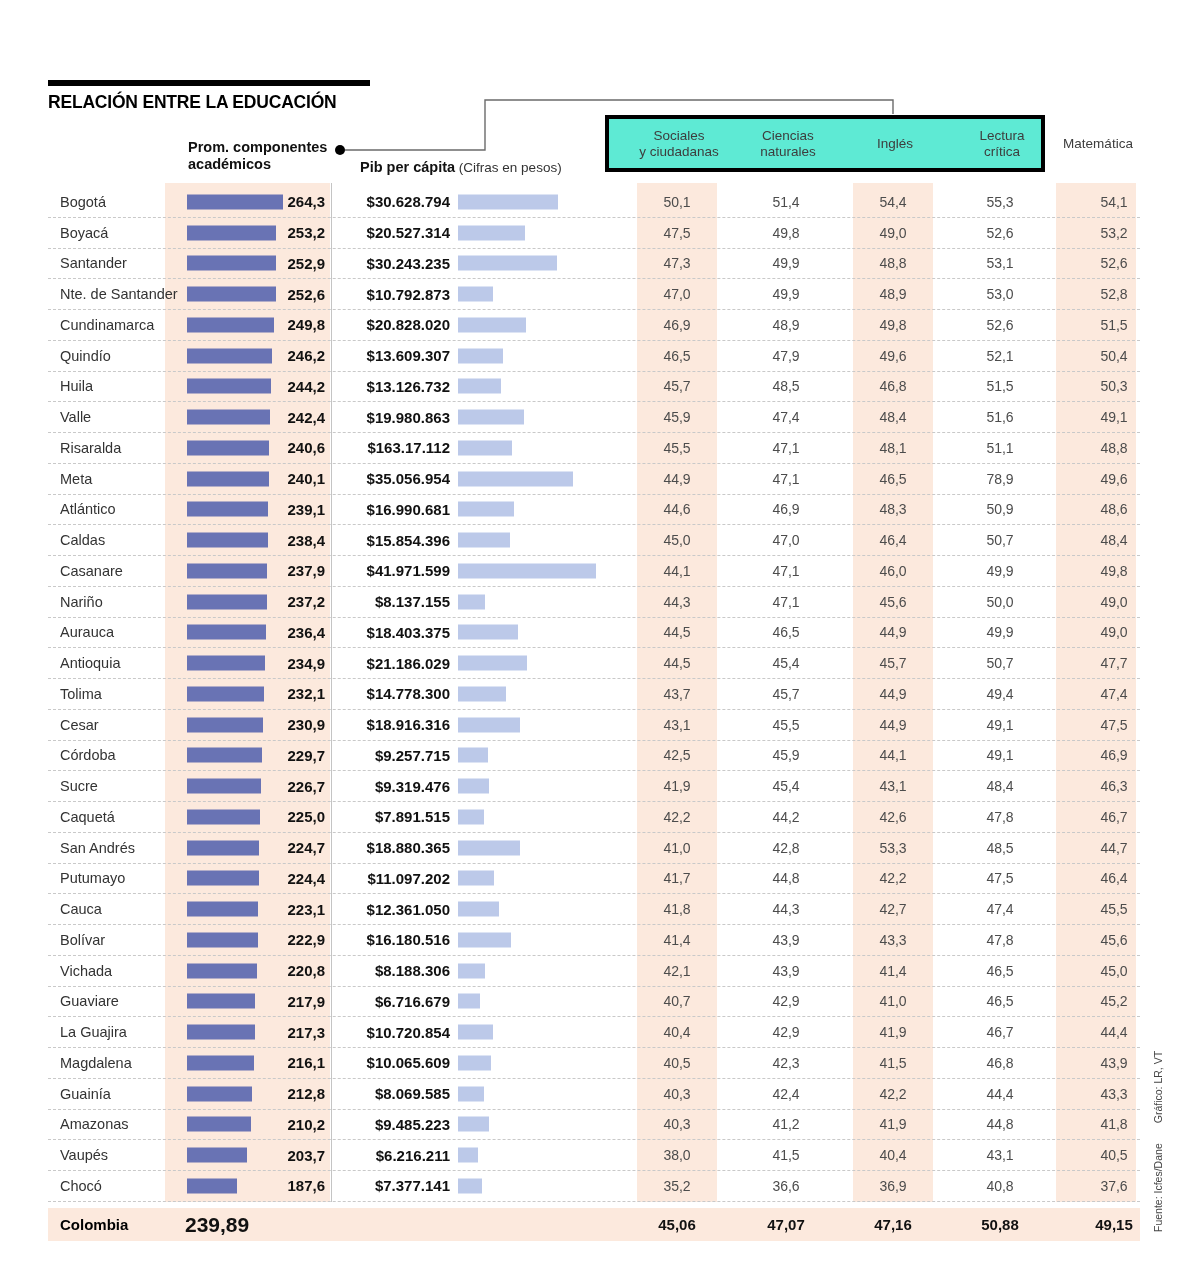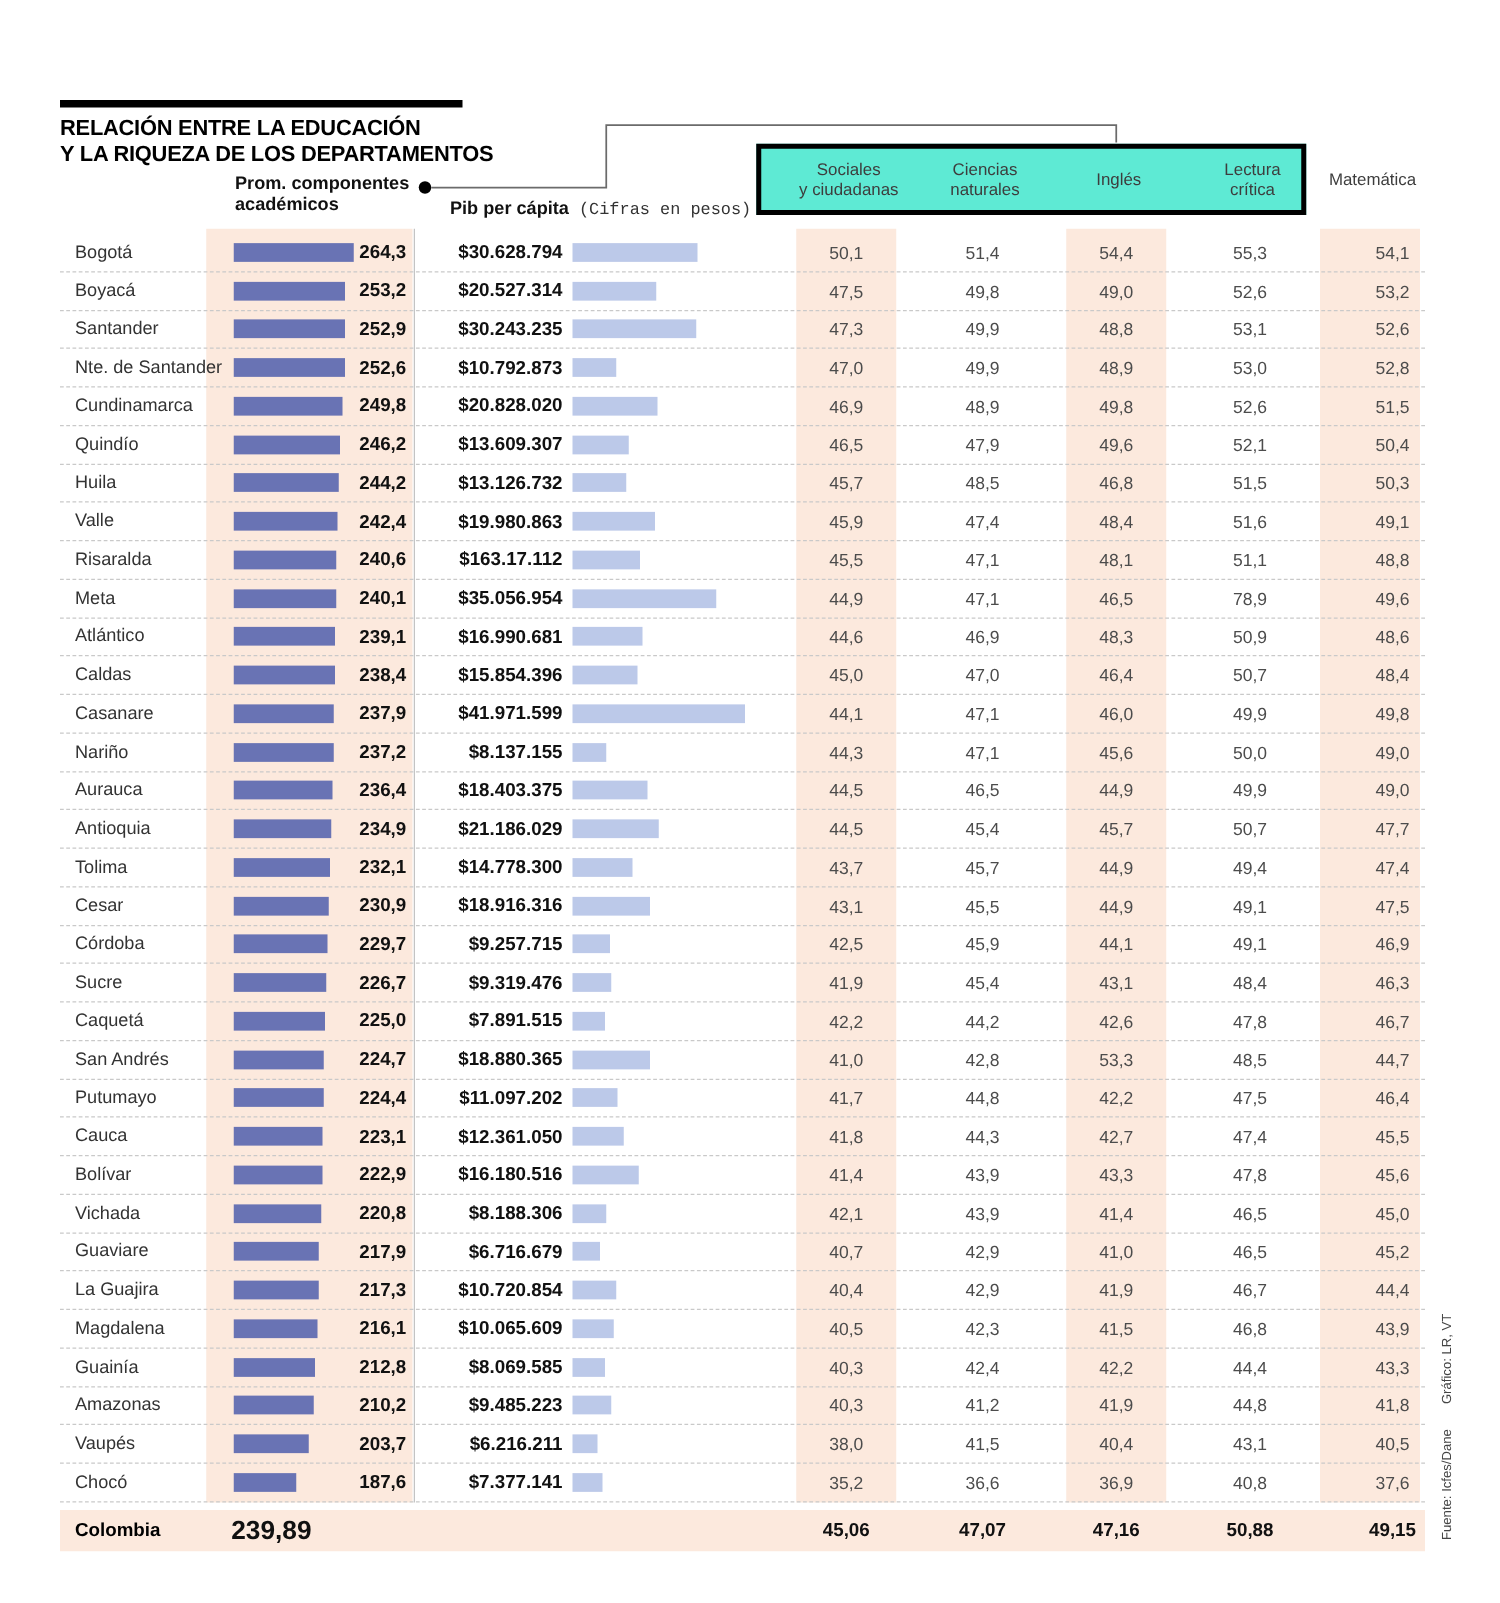--- a/index.html
+++ b/index.html
@@ -10,21 +10,21 @@
   *{margin:0;padding:0;box-sizing:border-box;}
   body{background:#fff;font-family:"Liberation Sans",sans-serif;}
   .canvas{position:relative;width:1200px;height:1282px;background:#fff;overflow:hidden;margin-top:20px;}
 
   .title-bar{position:absolute;left:48px;top:60px;width:322px;height:6px;background:#000;}
   .title{position:absolute;left:48px;top:72px;font-size:17.5px;font-weight:bold;color:#000;line-height:21px;letter-spacing:-0.2px;}
 
   .prom-header{position:absolute;left:188px;top:119px;font-size:14.5px;font-weight:bold;color:#111;line-height:17px;}
   .pib-header{position:absolute;left:360px;top:139px;font-size:14.5px;color:#111;}
   .pib-header .bold{font-weight:bold;}
-  .pib-header .note{font-weight:normal;font-size:13.5px;color:#333;font-family:Liberation Mono, monospace;}
+  .pib-header .note{font-weight:normal;font-size:13.5px;color:#333;}
 
   .connector-svg{position:absolute;left:0;top:0;width:1200px;height:200px;pointer-events:none;}
 
   .score-header-box{position:absolute;left:605px;top:95px;width:440px;height:57px;border:4px solid #000000;background:#5eead4;}
   .score-header-cell{position:absolute;top:0;height:100%;width:104px;display:flex;align-items:center;justify-content:center;text-align:center;font-size:13.5px;color:#3d3d3d;white-space:pre-line;line-height:16px;}
   .shc0{left:18px;} .shc1{left:127px;} .shc2{left:234px;} .shc3{left:341px;} .shc4{left:437px;}
 
   .band{position:absolute;top:163px;height:1019px;background:var(--peach);}
   .band-prom{left:165px;width:165px;}
   .band-s0{left:589px;margin-left:48px;width:80px;}
@@ -53,21 +53,20 @@
   .source .part2{margin-left:20px;}
 </style>
 </head>
 <body>
 
 <div class="canvas">
 
   <div class="title-bar"></div>
   <div class="title">
     <div>RELACIÓN ENTRE LA EDUCACIÓN</div>
-    <div>Y LA RIQUEZA DE LOS DEPARTAMENTOS</div>
   </div>
 
   <svg class="connector-svg" viewBox="0 0 1200 200" xmlns="http://www.w3.org/2000/svg">
     <circle cx="340" cy="130" r="5" fill="#000"></circle>
     <polyline points="345,130 485,130 485,80 893,80 893,94" fill="none" stroke="#6b6b6b" stroke-width="1.4"></polyline>
   </svg>
 
   <div class="prom-header">
     <div><span>Prom. componentes</span></div>
     <div>académicos</div>

